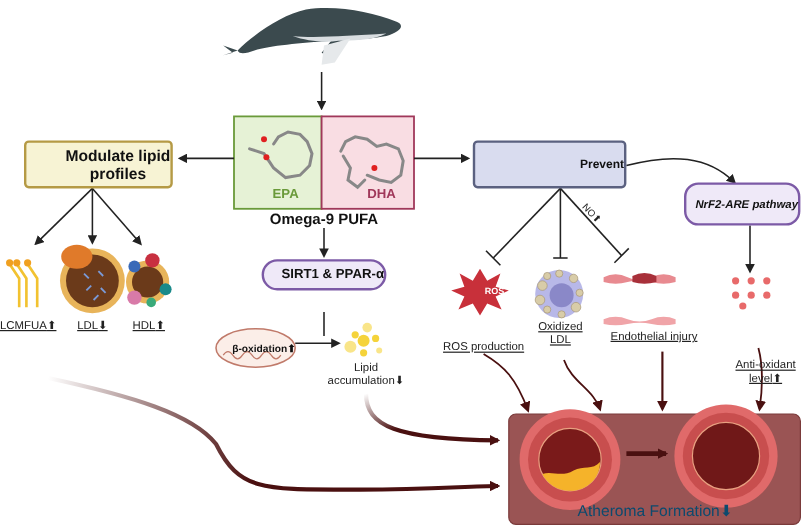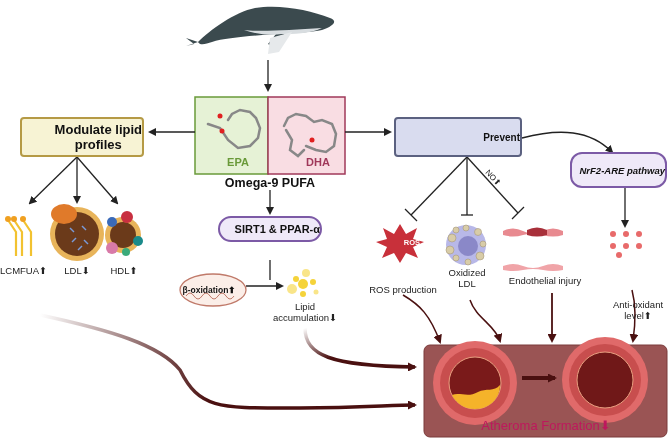--- a/index.html
+++ b/index.html
@@ -4,21 +4,21 @@
 <style>
   html, body { margin:0; padding:0; background:#ffffff; }
   body { width:669px; height:439px; position:relative; overflow:hidden; font-family:"Liberation Sans", sans-serif; }
   #canvas { position:absolute; left:0; top:0; width:669px; height:439px; }
   .lbl { position:absolute; text-align:center; color:#222; font-family:"Liberation Sans", sans-serif; white-space:nowrap; }
   .box { position:absolute; box-sizing:border-box; display:flex; align-items:center; justify-content:flex-end; text-align:center; font-weight:bold; color:#111; }
   .box-yellow { background:#f7f3d4; border:2px solid #b59a45; border-radius:4px; font-size:13px; line-height:15px; }
   .box-blue { background:#d9dcef; border:2px solid #5b6180; border-radius:4px; font-size:10px; line-height:15px; }
   .box-purple { background:#efe9f8; border:2px solid #7c5aa6; border-radius:12px; font-size:9.5px; }
   .box-purple2 { background:#efe9f8; border:2px solid #7c5aa6; border-radius:14px; font-size:11px; }
-  .small { font-size:9.5px; }
+  .small { font-size:9.5px;text-decoration:underline; }
   .tiny { font-size:8.5px; font-weight:bold; }
 </style>
 </head>
 <body>
 
 <svg id="canvas" viewBox="0 0 669 439">
   <defs>
     <marker id="ah" markerWidth="8" markerHeight="8" refX="6" refY="4" orient="auto" markerUnits="userSpaceOnUse">
       <path d="M0,0 L8,4 L0,8 z" fill="#222"></path>
     </marker>
@@ -193,33 +193,33 @@
 </div>
 
 <div class="lbl small" style="left:0px;top:265px;width:44px;"><span>LCMFUA</span><span>⬆</span></div>
 <div class="lbl small" style="left:55px;top:265px;width:44px;"><span>LDL</span><span>⬇</span></div>
 <div class="lbl small" style="left:102px;top:265px;width:44px;"><span>HDL</span><span>⬆</span></div>
 
 <div class="box box-purple2" style="left:218px;top:216px;width:104px;height:26px;">
     <span>SIRT1 &amp; PPAR-α</span>
   </div>
 
-<div class="lbl tiny" style="left:176px;top:285px;width:66px;color:#111;"><span>β-oxidation</span><span>⬆</span></div>
+<div class="lbl tiny" style="left:187px;top:285px;width:66px;color:#111;"><span>β-oxidation</span><span>⬆</span></div>
 
 <div class="lbl" style="left:262px;top:301px;width:86px;font-size:9.5px;line-height:11px;"><span>Lipid</span><br><span>accumulation</span><span>⬇</span></div>
 
 <div class="box box-blue" style="left:394px;top:117px;width:128px;height:40px;">
   <div><span>Prevent</span><br></div>
 </div>
 
 <div class="lbl" style="left:490px;top:168px;font-size:8px;transform:rotate(47deg);transform-origin:left top;"><span>NO</span><span>⬆</span></div>
 
 <div class="box box-purple" style="left:570px;top:152px;width:97px;height:36px;font-style:italic;">
     <span>NrF2-ARE pathway</span>
   </div>
 
 <div class="lbl" style="left:385px;top:238px;width:30px;font-size:7.5px;font-weight:bold;color:#fff;margin-left:12px;">ROS</div>
 <div class="lbl small" style="left:368px;top:284px;width:70px;">ROS production</div>
 <div class="lbl small" style="left:440px;top:267px;width:54px;line-height:11px;"><span>Oxidized</span><br><span>LDL</span></div>
 <div class="lbl small" style="left:500px;top:275px;width:90px;text-align:center;">Endothelial injury</div>
 <div class="lbl small" style="left:606px;top:266px;width:64px;line-height:11px;margin-top:33px;"><span>Anti-oxidant</span><br><span>level</span><span>⬆</span></div>
 
-<div class="lbl" style="left:430px;top:418px;width:232px;font-size:13px;color:#be185d;"><span>Atheroma Formation</span><span>⬇</span></div>
+<div class="lbl" style="left:430px;top:418px;width:232px;font-size:13px;color:#0c4a6e;"><span>Atheroma Formation</span><span>⬇</span></div>
 
 </body></html>

